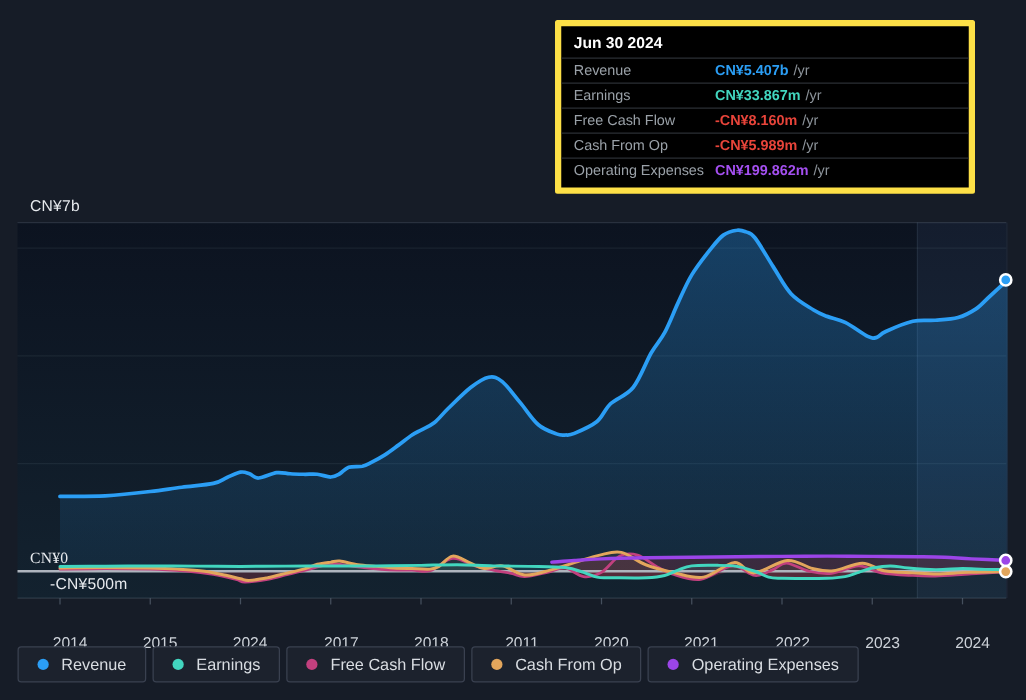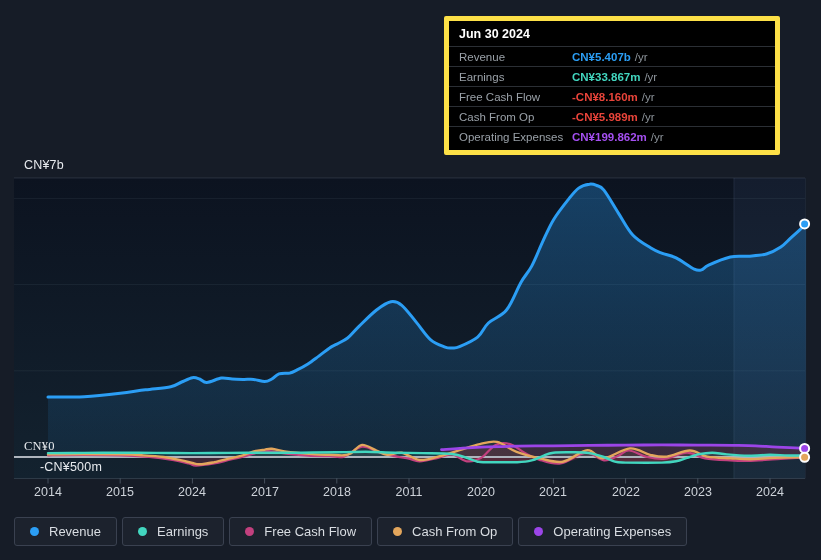--- a/index.html
+++ b/index.html
@@ -1,20 +1,20 @@
 <!DOCTYPE html>
 <html><head>
 <meta charset="utf-8">
 <style>
   html,body{margin:0;padding:0;background:#161c27;width:821px;height:560px;overflow:hidden;
     font-family:"Liberation Sans",sans-serif;-webkit-font-smoothing:antialiased;}
   #stage{position:relative;width:821px;height:560px;}
   #chart-svg{position:absolute;left:0;top:0;}
   .axis-label{position:absolute;color:#e7eaee;font-size:12.5px;letter-spacing:.2px;}
-  .year-label{position:absolute;top:485px;width:44px;margin-left:-22px;text-align:center;
+  .year-label{position:absolute;top:507px;width:44px;margin-left:-22px;text-align:right;
     color:#cdd2d9;font-size:12.5px;}
   
   #tooltip{position:absolute;left:444px;top:16px;width:336px;background:#000;
     border:5px solid #fde047;border-radius:2px;box-sizing:border-box;padding:0 0 4px 0;}
   #tooltip .t-header{color:#fff;font-weight:bold;font-size:12.5px;padding:6px 10px 5px 10px;}
   .t-row{display:flex;align-items:center;min-height:17px;padding:1px 10px;font-size:11.5px;}
   .t-row.sep{border-top:1px solid #2b2f35;}
   .t-label{color:#9aa1a8;width:113px;flex:none;}
   .t-val{font-weight:bold;}
   .t-suffix{color:#8d949b;margin-left:4px;}

